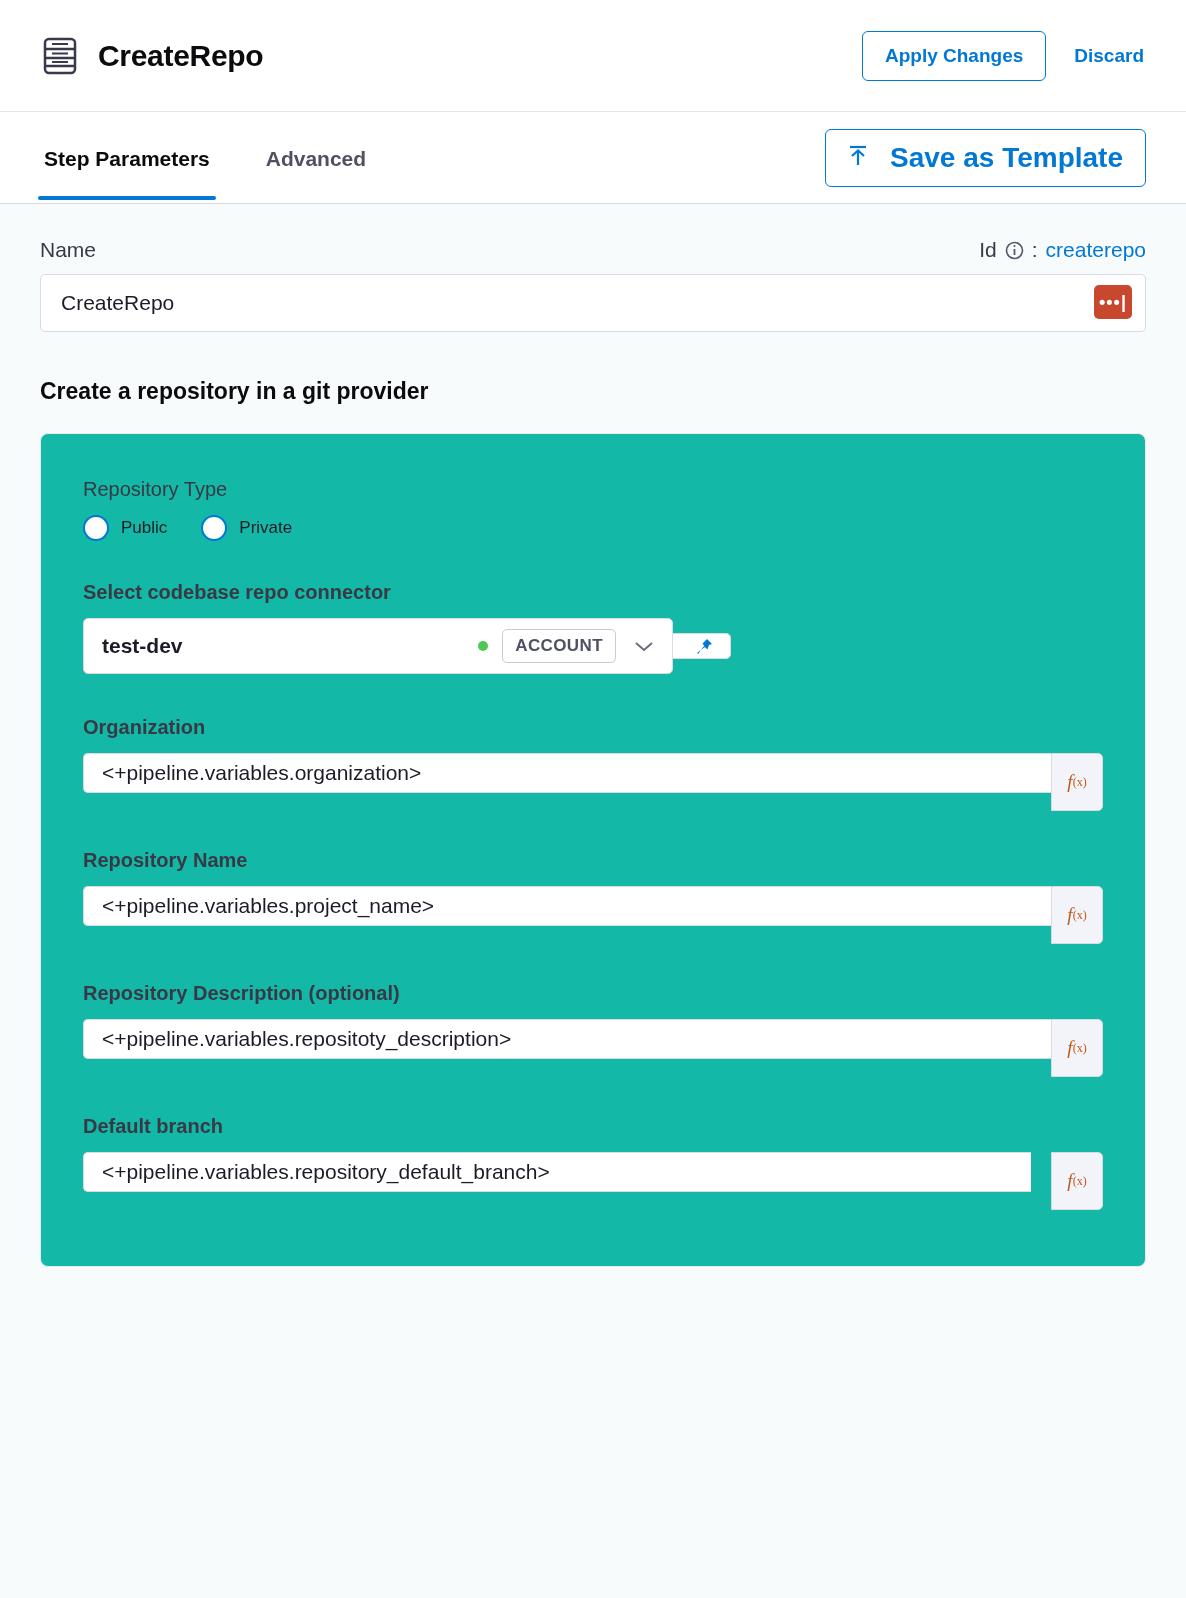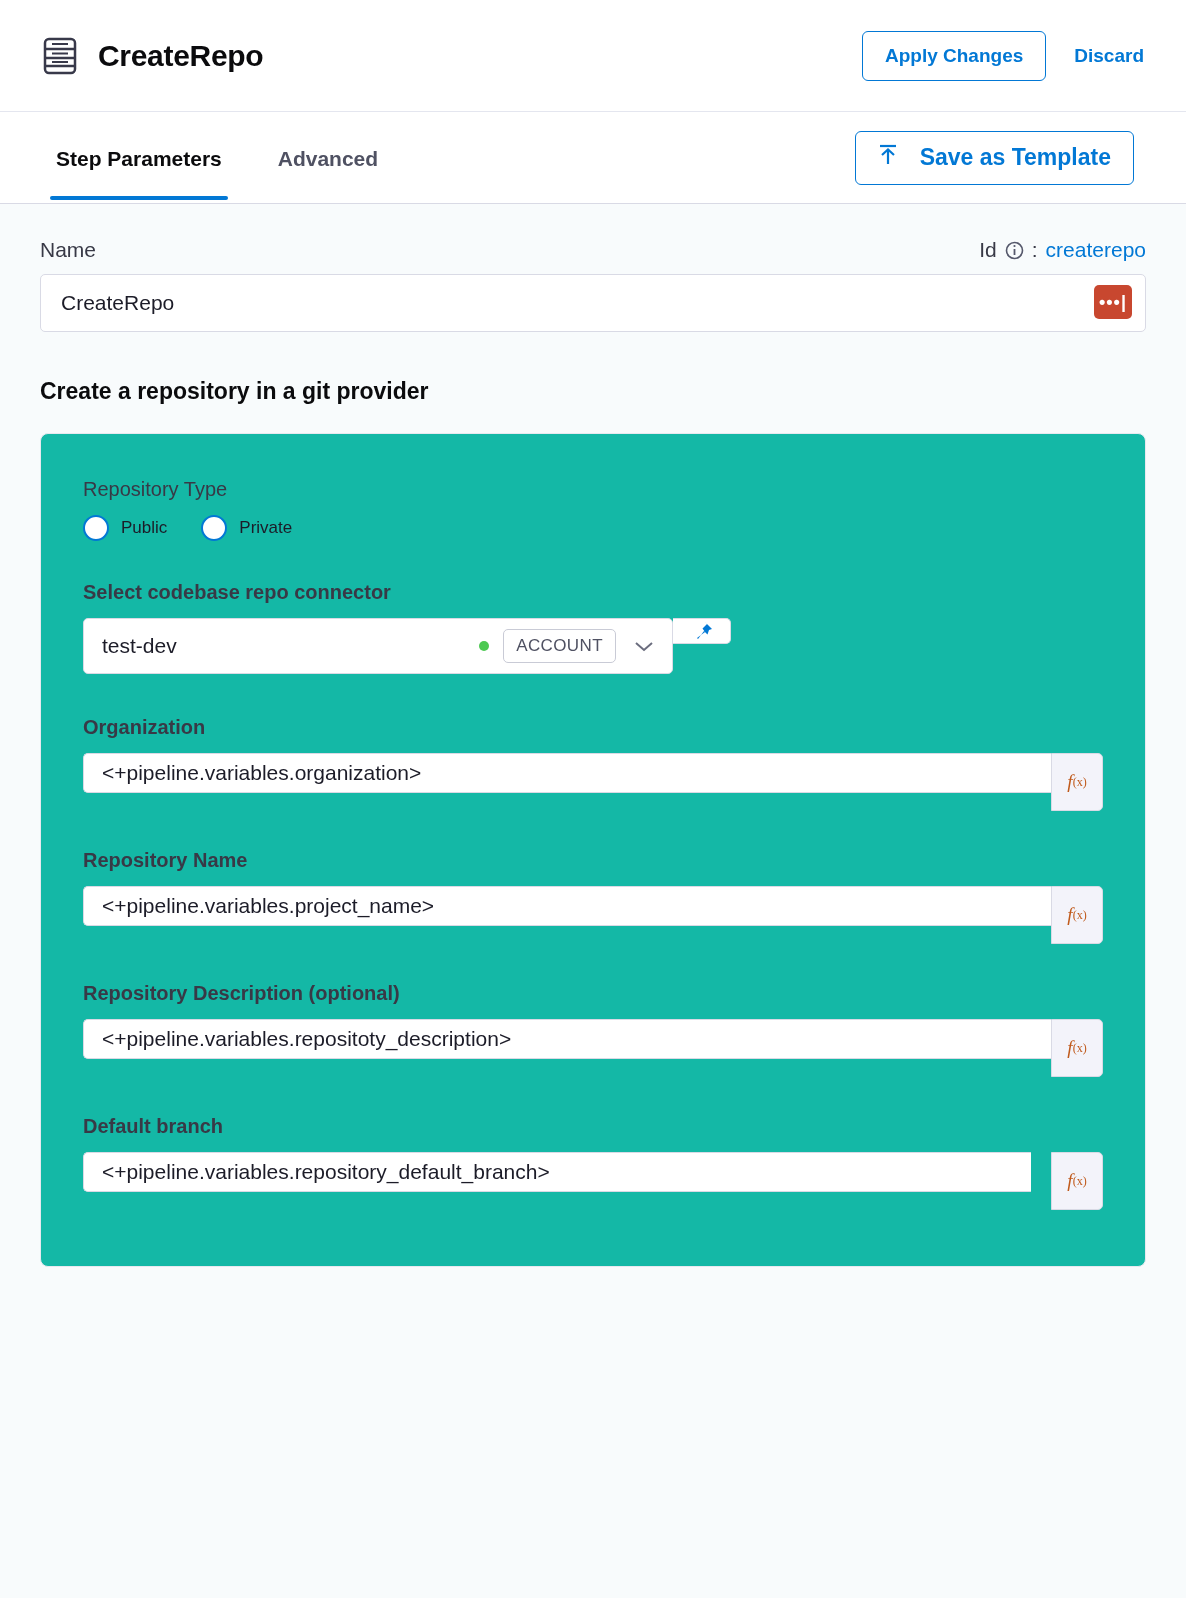--- a/index.html
+++ b/index.html
@@ -59,21 +59,21 @@
     cursor: pointer;
     padding: 6px 2px;
     font-family: "Liberation Sans", sans-serif;
   }
 
   
   .tabbar {
     height: 92px;
     display: flex;
     align-items: center;
-    padding: 0 52px;
+    padding: 0 40px;
     border-bottom: 1px solid #d9dae5;
     background: #ffffff;
     position: relative;
     justify-content: center;
   }
   .tab {
     font-size: 21px;
     font-weight: bold;
     color: #4f5162;
     padding: 30px 4px 28px 4px;
@@ -94,21 +94,21 @@
   }
   .tpl-btn {
     margin-left: auto;
     display: flex;
     align-items: center;
     gap: 22px;
     border: 1px solid #0278d5;
     color: #0278d5;
     background: #ffffff;
     border-radius: 6px;
-    font-size: 23px;
+    font-size: 28px;
     font-weight: bold;
     padding: 12px 22px;
     cursor: pointer;
     font-family: "Liberation Sans", sans-serif;
   }
 
   
   .body {
     background: #f8fbfc;
     padding: 34px 40px 0 40px;
@@ -209,22 +209,23 @@
   .radio-circle {
     width: 26px; height: 26px;
     border-radius: 50%;
     border: 2px solid #0278d5;
     background: #ffffff;
   }
   .radio-text { font-size: 17px; color: #1c1c28; }
 
   .connector-row {
     display: flex;
-    align-items: flex-start;
+    align-items: center;
     margin-bottom: 42px;
+    font-weight: bold;
   }
   .connector-box {
     width: 590px;
     height: 56px;
     border: 1px solid #d9dae5;
     border-radius: 5px;
     background: #ffffff;
     display: flex;
     align-items: center;
     padding: 0 0 0 18px;

